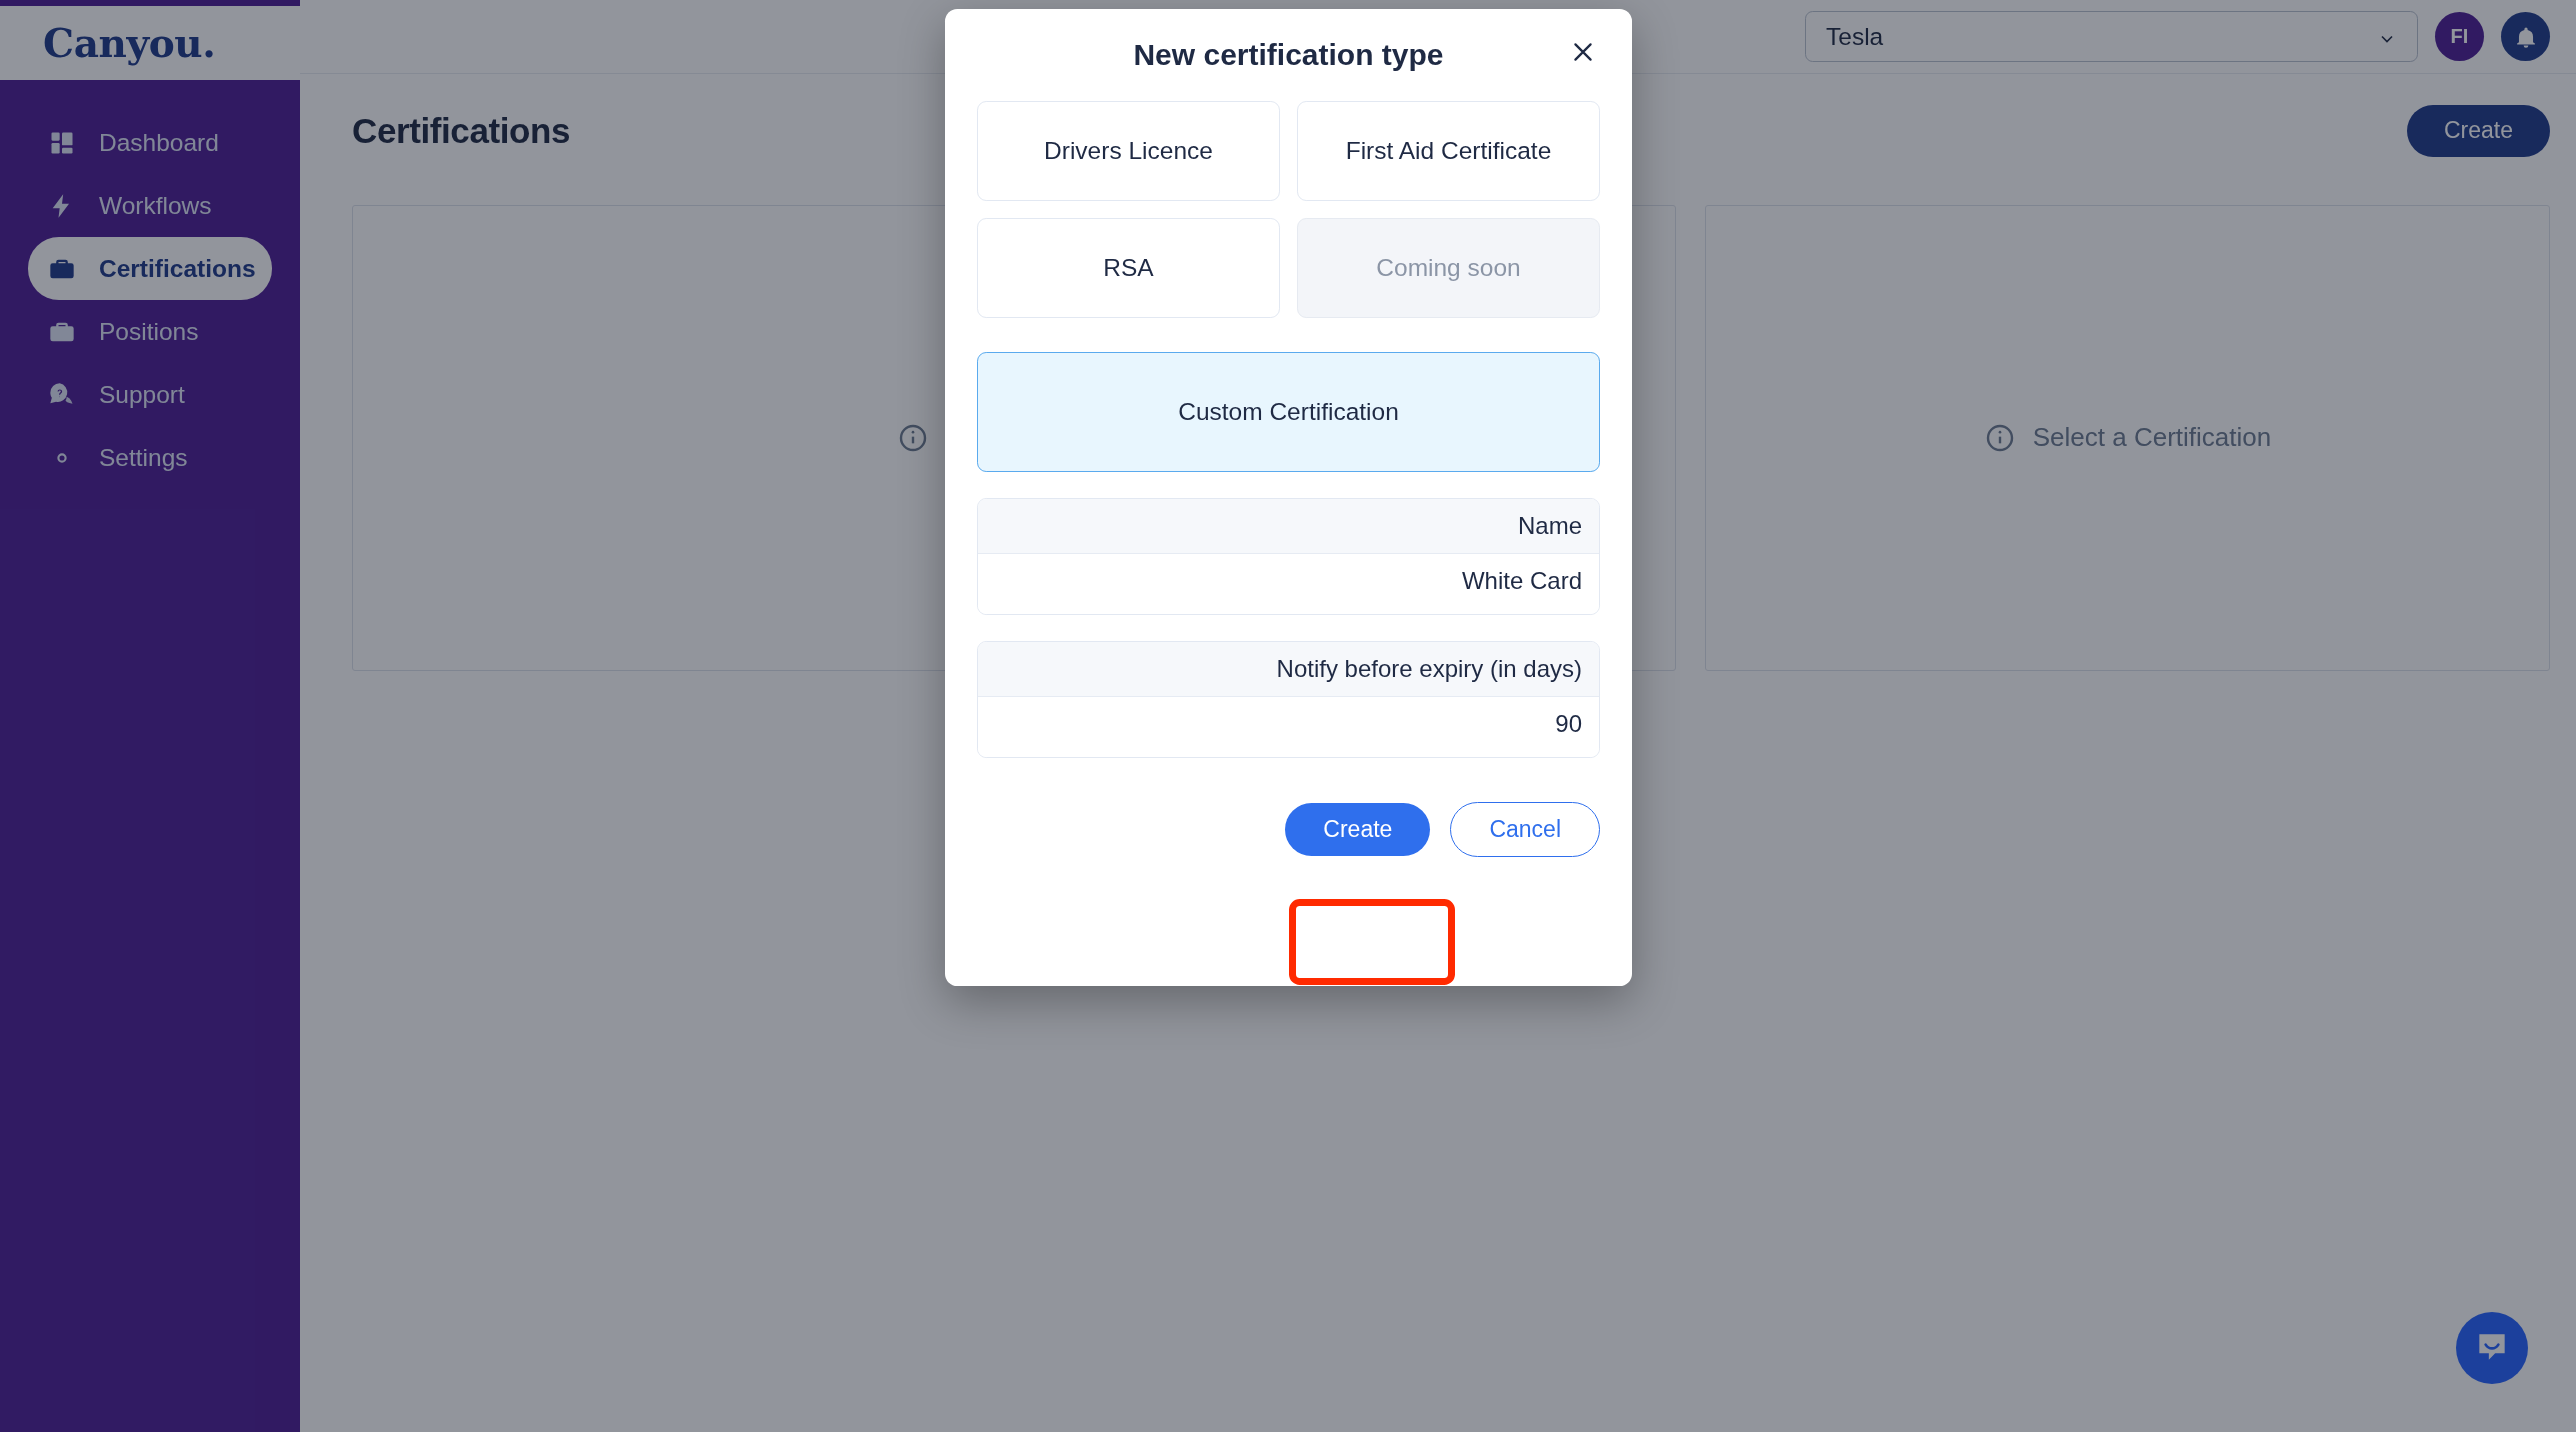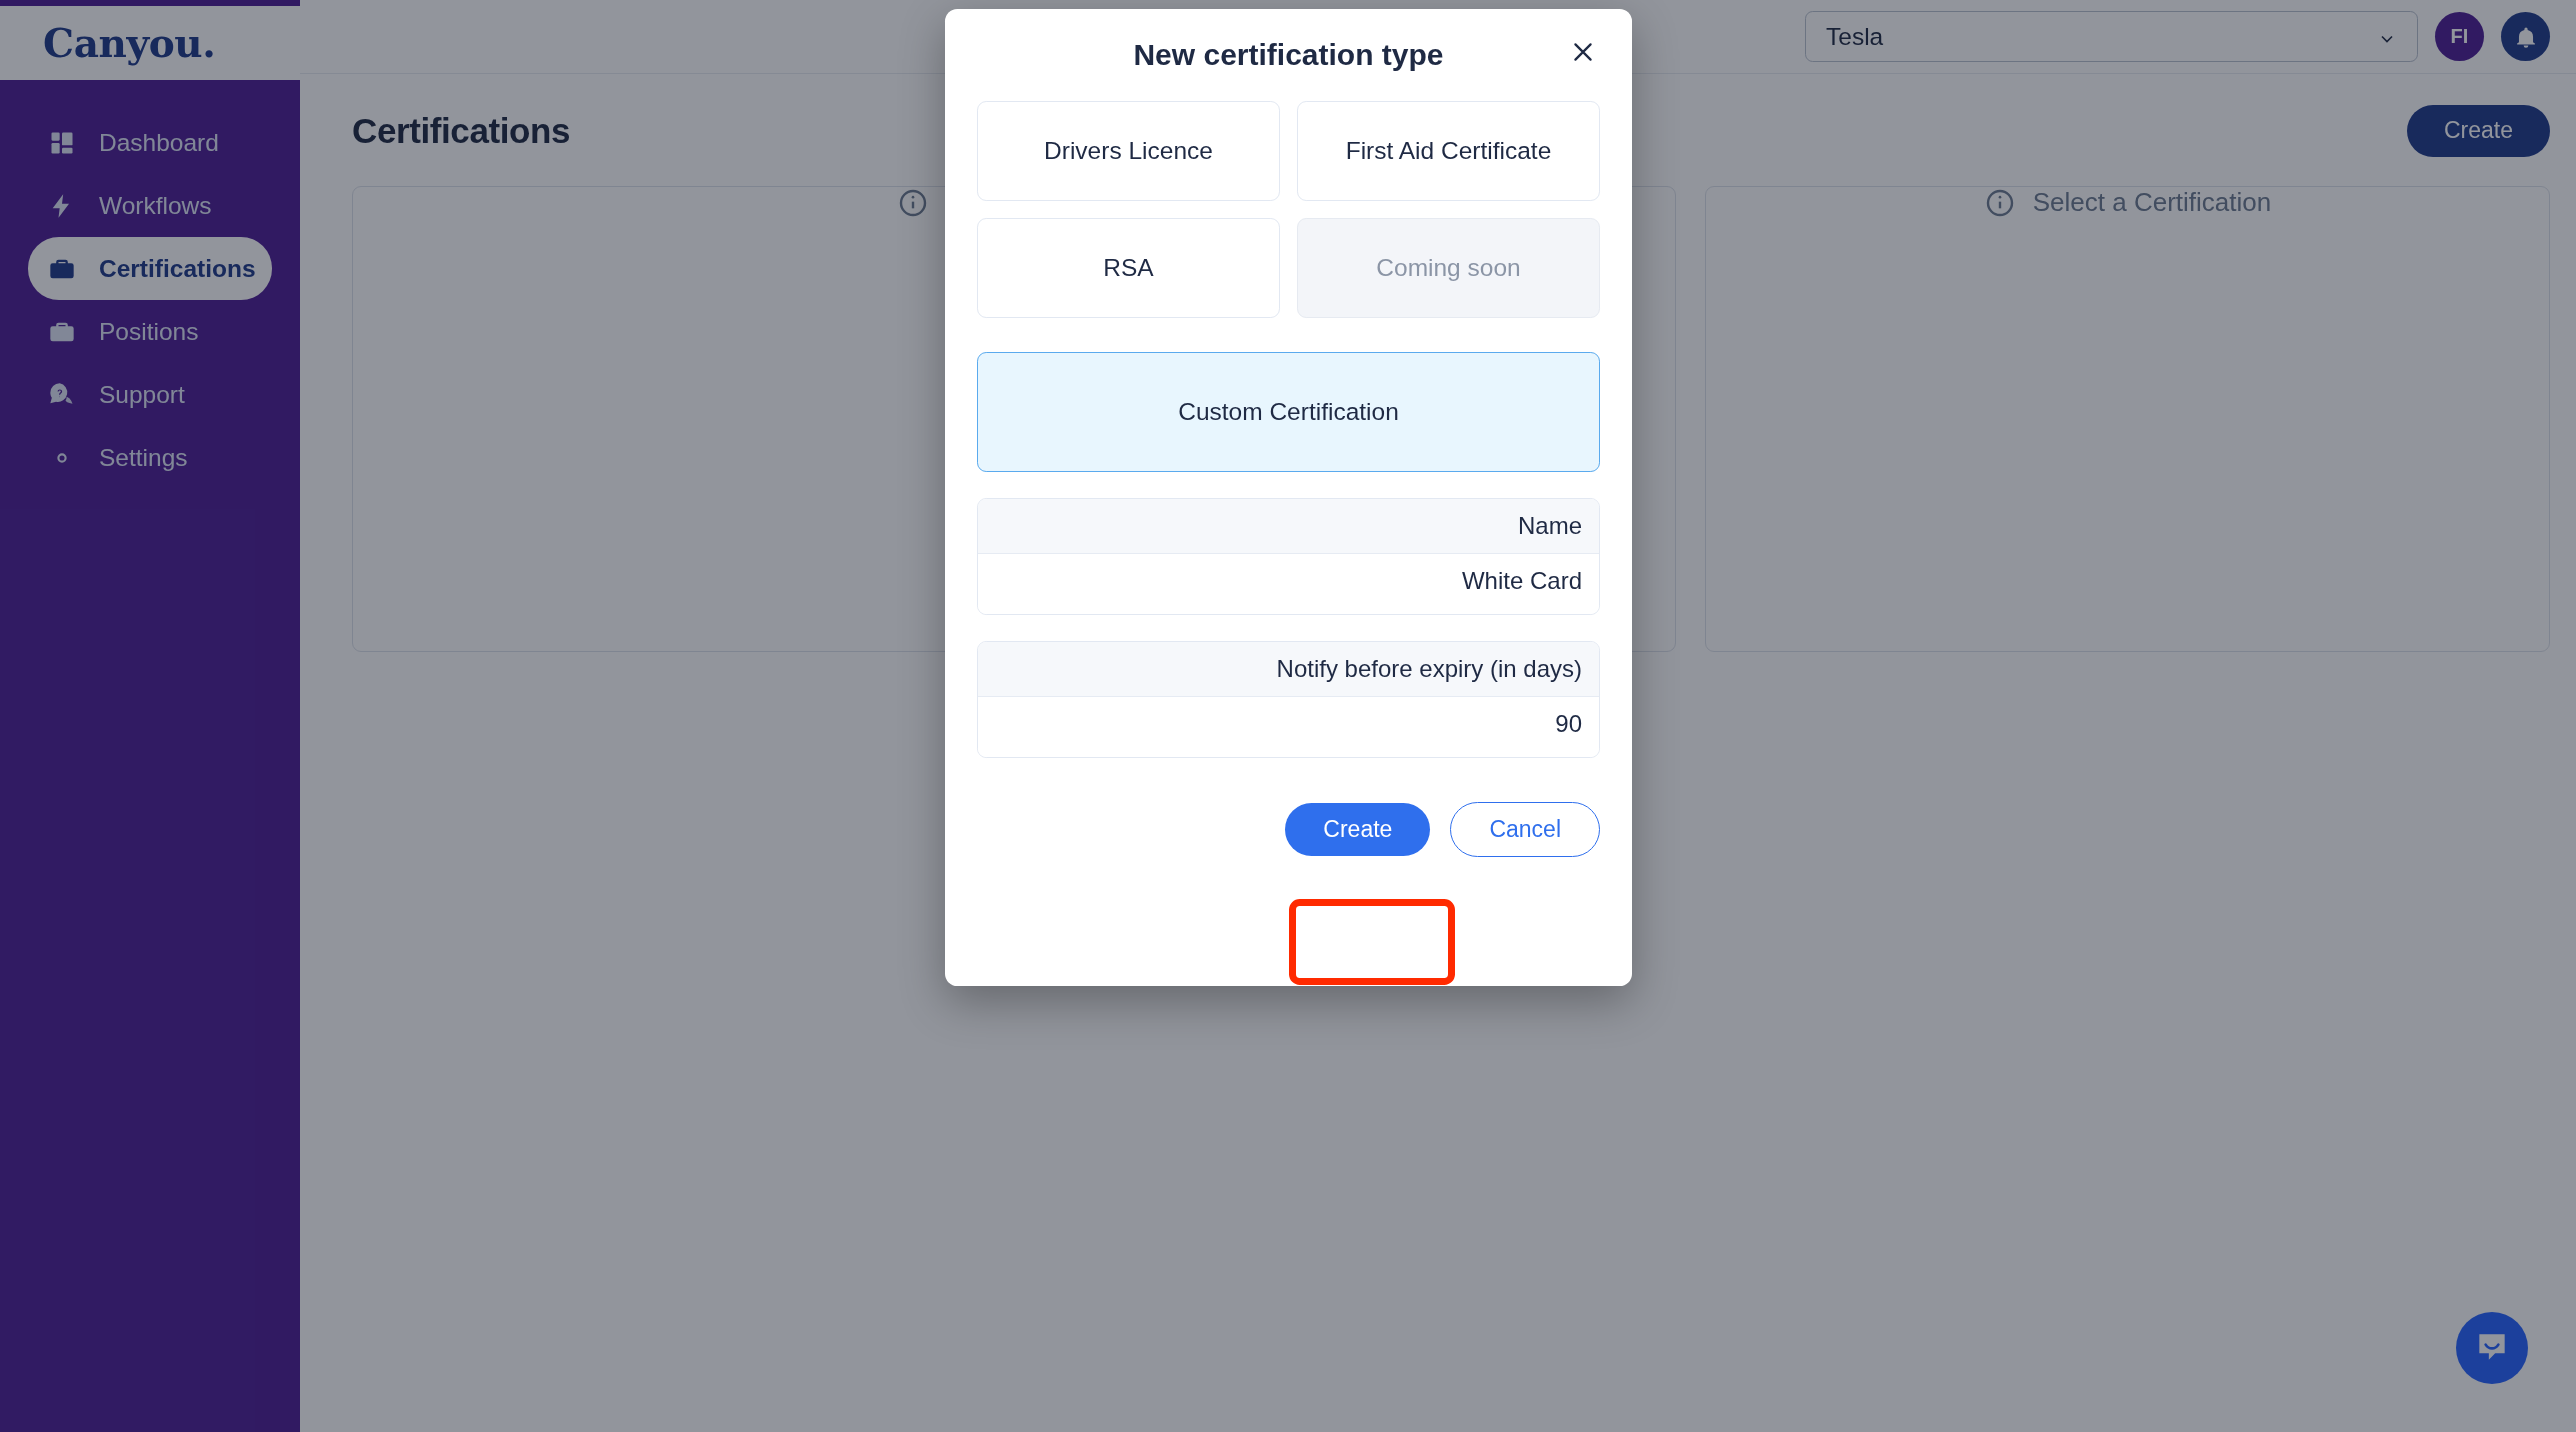--- a/index.html
+++ b/index.html
@@ -84,24 +84,25 @@
   .page-title { font-size: 35px; font-weight: 700; color: #1f2a44; letter-spacing: -0.4px; }
   .btn-create-top {
     background: #1e3a8a; color: #fff;
     border: none; border-radius: 766px;
     padding: 12.3px 37px; font-size: 23px;
     font-family: inherit; cursor: pointer;
   }
 
   .panels { display: flex; gap: 29px; padding: 29px 26px 0 52px; }
   .panel {
-    border: 0.8px solid #dde2ea; border-radius: 9px;
+    border: 0.8px solid #dde2ea; border-radius: 3px;
     min-height: 466px;
-    display: flex; align-items: flex-start; justify-content: center;
+    display: flex; align-items: center; justify-content: center;
     background: #fff;
+    margin-top: 19px;
   }
   .panel-left { flex: 0 0 1324px; }
   .panel-right { flex: 1; }
   .empty {
     display: flex; align-items: center; gap: 17px;
     font-size: 26px; color: #6b7a90;
   }
   .info-ico { width: 32px; height: 32px; flex: 0 0 32px; }
 
   .intercom {

